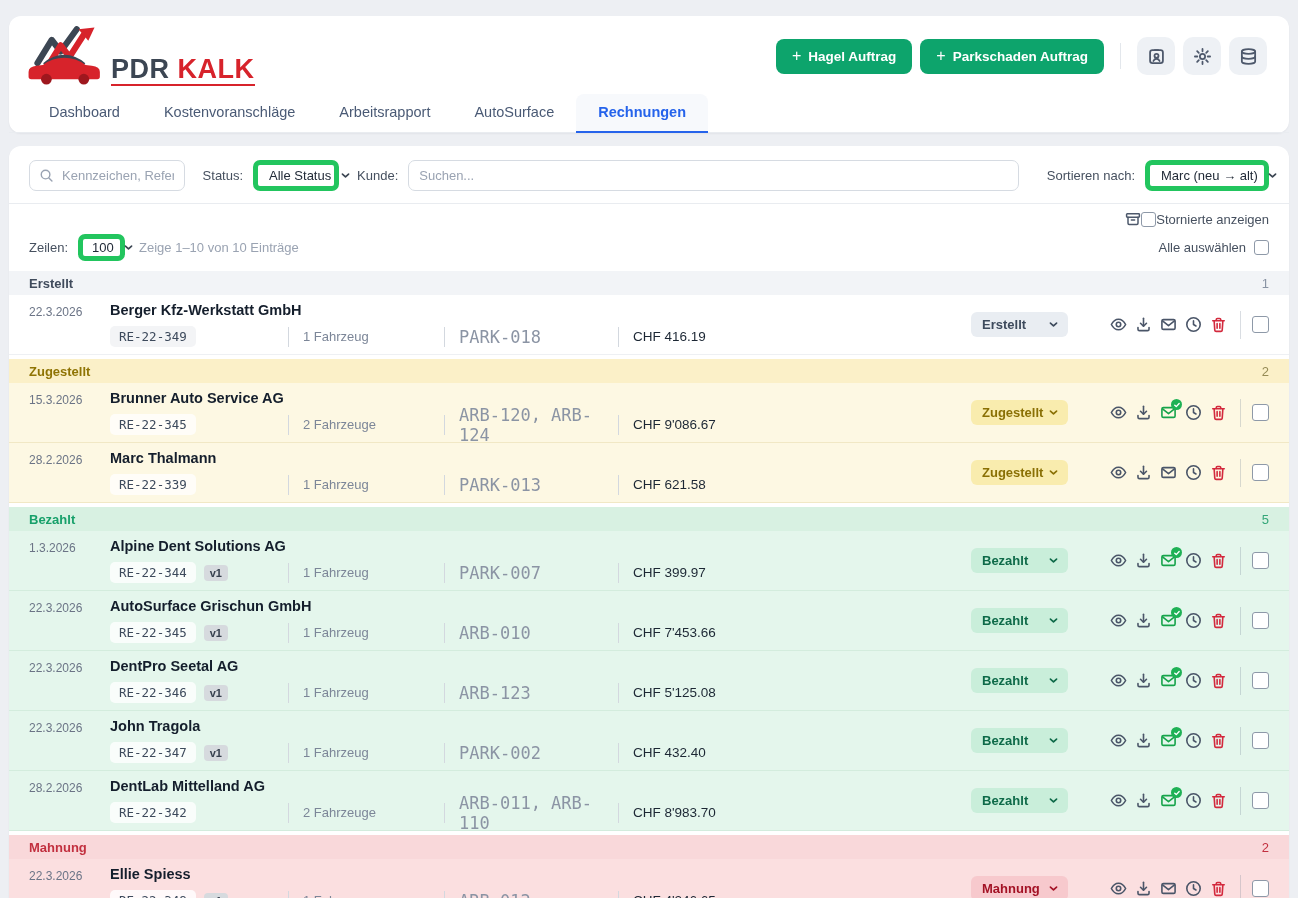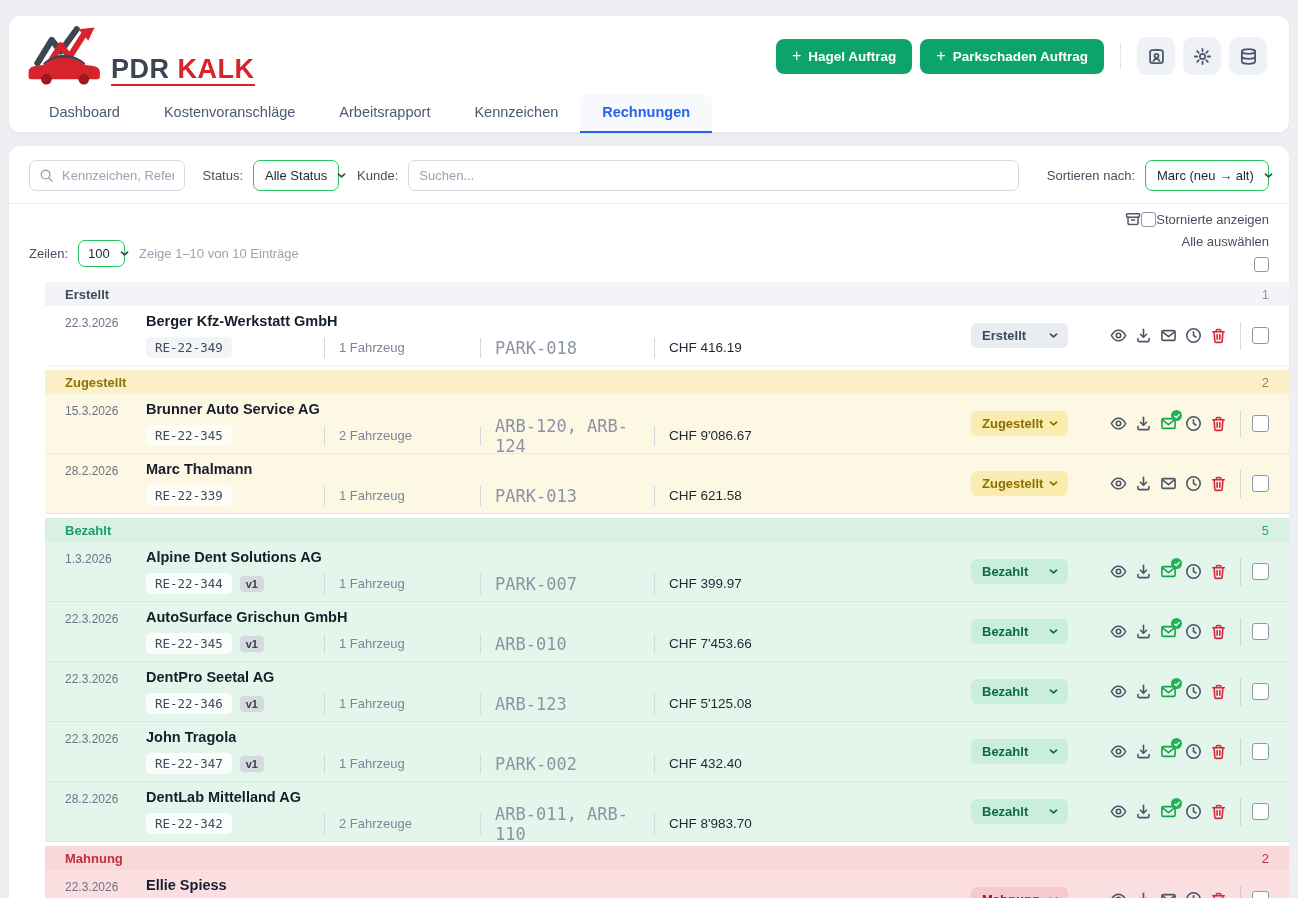--- a/index.html
+++ b/index.html
@@ -37,51 +37,51 @@
     box-shadow:0 1px 2px rgba(16,24,40,.05); height:757px; overflow:hidden; }
 
   .filter-row { display:flex; align-items:center; padding:14px 20px 12px; gap:10px; }
   .search-wrap { position:relative; width:322px; }
   .search-wrap svg { position:absolute; left:10px; top:8px; width:15px; height:15px; color:#9aa3b2; }
   input.text { height:31px; border:1px solid #d6dbe2; border-radius:7px; font-size:13px;
     font-family:inherit; color:#2b3444; padding:0 10px; outline:none; background:#fff; width:100%; }
   .search-wrap input { padding-left:32px; }
   .search-wrap input::placeholder, .kunde-input::placeholder { color:#9aa3b2; }
   .f-label { font-size:13px; color:#46505f; margin-left:8px; white-space:nowrap; }
-  .select { height:31px; border:1px solid #22c55e; border-radius:7px; background:#fff;
+  .select { height:31px; border:5px solid #22c55e; border-radius:7px; background:#fff;
     display:flex; align-items:center; justify-content:space-between; font-size:13px;
     color:#222b38; padding:0 9px 0 11px; gap:8px; cursor:pointer; white-space:nowrap; }
   .select svg { width:13px; height:13px; color:#3c4653; flex:none; }
   .kunde-input { width:139px; }
   .spacer { flex:1; }
 
   .hairline { border-top:1px solid #e9ecf0; }
   .stornierte-row { display:flex; align-items:center; justify-content:flex-end; gap:0;
     padding:7px 20px 2px; }
   .stornierte-row svg { width:16px; height:16px; color:#4d586b; }
   .checkbox { width:15px; height:15px; border:1.5px solid #8e99a8; border-radius:3px;
     background:#fff; cursor:pointer; flex:none; }
   .small-label { font-size:13px; color:#46505f; }
 
   .rows-row { display:flex; align-items:center; gap:10px; padding:5px 20px 10px; }
   .rows-select { width:47px; height:27px; padding:0 6px 0 9px;justify-content:space-between; }
   .range-text { font-size:13px; color:#9aa3b2; margin-left:4px; }
-  .select-all { margin-left:auto; display:flex; align-items:flex-end; gap:8px;flex-direction:column; }
+  .select-all { margin-left:auto; display:flex; align-items:flex-end; gap:8px; }
 
   
   .theme-gray   { --hbg:#f2f4f7; --htx:#404b5c; --rbg:#ffffff; --pbg:#e9edf2; --ptx:#3d4a5c;
                   --cnt:#8a94a4; --bdr:#eef0f3; --badge:#f3f4f6; }
   .theme-yellow { --hbg:#fbf0c8; --htx:#8f7405; --rbg:#fdf8e3; --pbg:#f9ecae; --ptx:#8a7005;
                   --cnt:#958b55; --bdr:#f1e8c5; --badge:rgba(255,255,255,.75); }
   .theme-green  { --hbg:#d8f1e2; --htx:#17a06a; --rbg:#e4f6ec; --pbg:#c9eeda; --ptx:#0e6a49;
                   --cnt:#33a678; --bdr:#d3ecdd; --badge:rgba(255,255,255,.78); }
   .theme-red    { --hbg:#f9d8da; --htx:#c2303f; --rbg:#fbdfe0; --pbg:#f7c9cd; --ptx:#a31225;
                   --cnt:#c2303f; --bdr:#f3cfd1; --badge:rgba(255,255,255,.82); }
 
-  .group { margin-top:4px;padding-left:36px; }
+  .group { margin-top:4px; }
   .group:first-child { margin-top:0; }
   .group-header { height:24px; background:var(--hbg); display:flex; align-items:center;
     justify-content:space-between; padding:0 20px; }
   .group-title { font-size:13px; font-weight:600; color:var(--htx); }
   .group-count { font-size:13px; color:var(--cnt); }
 
   .inv-row { height:60px; background:var(--rbg); border-bottom:1px solid var(--bdr);
     display:flex; padding:0 20px; }
   .col-date { width:81px; flex:none; padding-top:10px; font-size:12px; color:#6b7486; }
   .col-main { flex:1; min-width:0; padding-top:6px; }
@@ -167,21 +167,21 @@
           <path d="M2.4 3.8v8.4c0 1.1 2.5 2 5.6 2s5.6-.9 5.6-2V3.8"></path>
           <path d="M2.4 8c0 1.1 2.5 2 5.6 2s5.6-.9 5.6-2"></path>
         </svg>
       </button>
     </div>
   </div>
   <div class="tabs">
     <div class="tab">Dashboard</div>
     <div class="tab">Kostenvoranschläge</div>
     <div class="tab">Arbeitsrapport</div>
-    <div class="tab">Kennzeichen</div>
+    <div class="tab">AutoSurface</div>
     <div class="tab active">Rechnungen</div>
   </div>
 </div>
 
 <div class="main-card">
 
   <div class="filter-row">
     <div class="search-wrap">
       <svg class="stroked" viewBox="0 0 16 16">
         <circle cx="7" cy="7" r="4.6"></circle>

